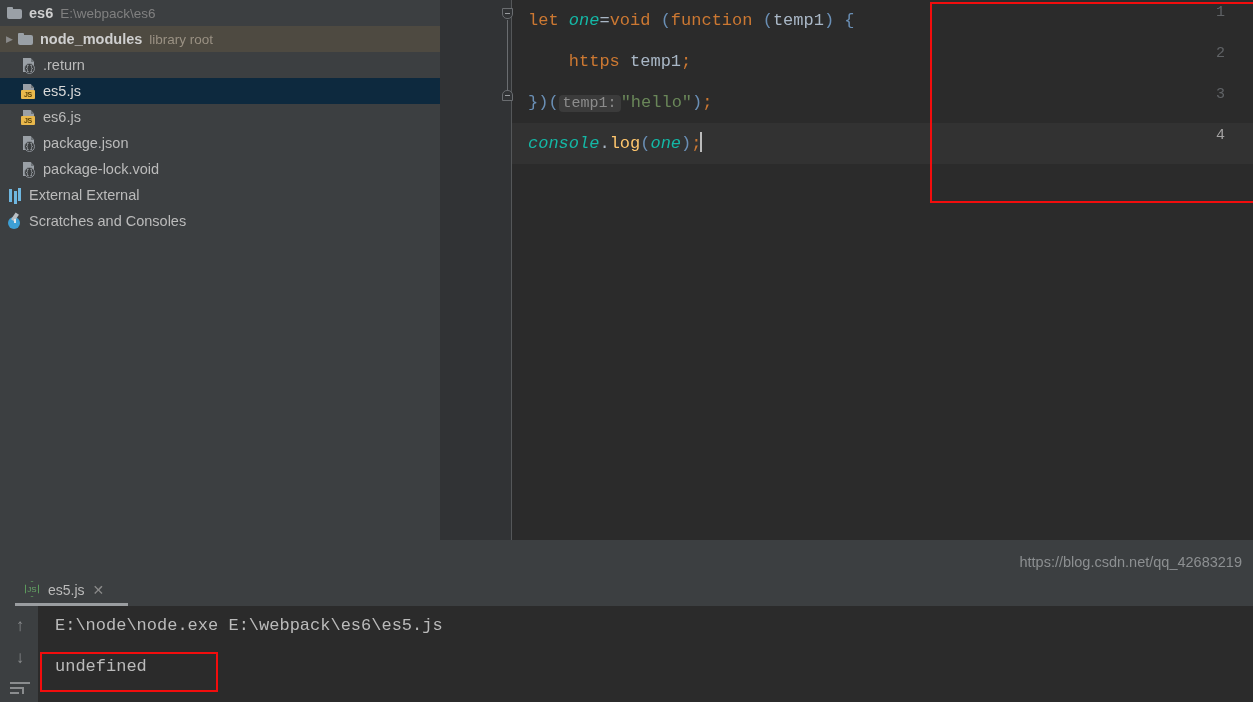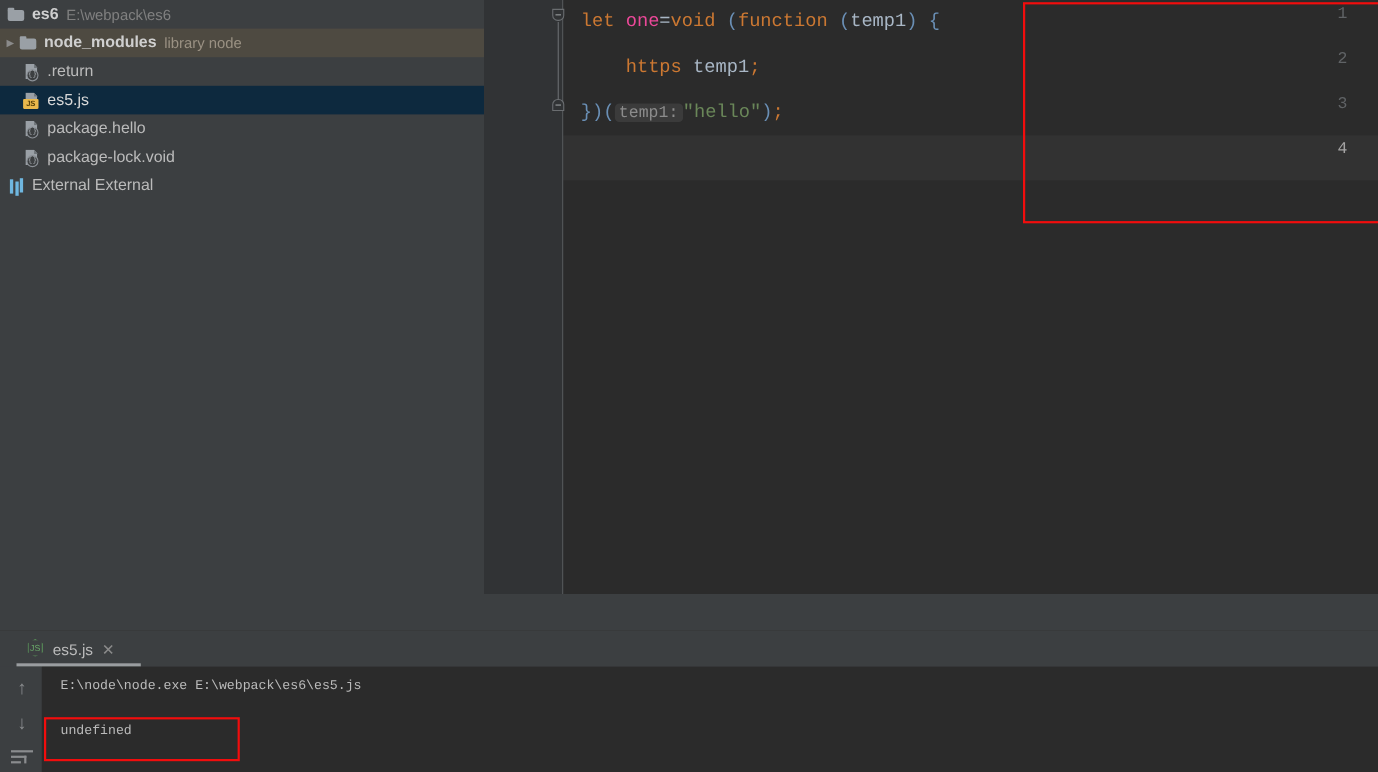--- a/index.html
+++ b/index.html
@@ -244,21 +244,21 @@
     white-space: pre;
     padding-left: 16px;
   }
   .caret-row {
     position: absolute;
     left: 0; right: 0;
     height: 41px;
     background: #323232;
   }
   .k  { color: #cc7832; }        
-  .v  { color: #ec4899; }  
+  .v  { color: #14b8a6; font-style: italic; }  
   .op { color: #a9b7c6; }        
   .p  { color: #6a8fb5; }        
   .s  { color: #6a8759; }        
   .f  { color: #ffc66d; }        
   .pn { color: #a9b7c6; }        
   .hint {
     color: #8c8c8c;
     background: #3b3b3b;
     border-radius: 4px;
     padding: 0 4px;
@@ -364,21 +364,21 @@
     height: 2px;
     background: #8a8c8e;
     display: block;
   }
   .console {
     position: absolute;
     left: 38px; top: 33px;
     right: 0; bottom: 0;
     background: #2b2b2b;
     font-family: "Liberation Mono", monospace;
-    font-size: 12px;
+    font-size: 17px;
     color: #bbbbbb;
   }
   .console-line {
     position: absolute;
     left: 17px;
     white-space: pre;
   }
   .redbox-console {
     position: absolute;
     left: 40px; top: 652px;
@@ -405,57 +405,67 @@
     <div class="tree-row header" style="top:0">
       <span class="ico ico-folder"></span>
       <span class="lbl bold">es6</span>
       <span class="sub">E:\webpack\es6</span>
     </div>
 
     <div class="tree-row indent1 libroot">
       <span class="arrow">▶</span>
       <span class="ico ico-folder"></span>
       <span class="lbl bold">node_modules</span>
-      <span class="sub lib">library node</span>
+      <span class="sub lib">library root</span>
     </div>
 
     <div class="tree-row indent2">
       <span class="ico doc">
           <span class="badge-json">{}</span>
         </span>
       <span class="lbl">.return</span>
     </div>
 
     <div class="tree-row indent2 selected">
       <span class="ico doc">
           <span class="badge-js">JS</span>
         </span>
       <span class="lbl">es5.js</span>
     </div>
 
+    <div class="tree-row indent2">
+      <span class="ico doc">
+          <span class="badge-js">JS</span>
+        </span>
+      <span class="lbl">es6.js</span>
+    </div>
 
     <div class="tree-row indent2">
       <span class="ico doc">
           <span class="badge-json">{}</span>
         </span>
-      <span class="lbl">package.hello</span>
+      <span class="lbl">package.json</span>
     </div>
 
     <div class="tree-row indent2">
       <span class="ico doc">
           <span class="badge-json">{}</span>
         </span>
       <span class="lbl">package-lock.void</span>
     </div>
 
     <div class="tree-row header">
       <span class="ico ico-libs"></span>
       <span class="lbl">External External</span>
     </div>
 
+    <div class="tree-row header">
+      <span class="ico ico-scratch"><span class="ico-pencil"></span></span>
+      <span class="lbl">Scratches and Consoles</span>
+    </div>
   </div>
 
   <div class="editor">
 
     <div class="caret-row" style="top:123px;"></div>
 
     <div class="gutter"></div>
     <div class="gutter-sep"></div>
 
     <div class="lnum" style="top:4px;">1</div>
@@ -472,20 +482,21 @@
       </div>
 
     <div class="code">
 
       <div class="cline" style="top:0px;"><span class="k">let</span><span class="op"> </span><span class="v">one</span><span class="op">=</span><span class="k">void</span><span class="op"> </span><span class="p">(</span><span class="k">function</span><span class="op"> </span><span class="p">(</span><span class="pn">temp1</span><span class="p">)</span><span class="op"> </span><span class="p">{</span></div>
 
       <div class="cline" style="top:41px;"><span class="op">    </span><span class="k">https</span><span class="op"> </span><span class="op">temp1</span><span class="k">;</span></div>
 
       <div class="cline" style="top:82px;"><span class="p">}</span><span class="p">)</span><span class="p">(</span><span class="hint">temp1:</span><span class="s">"hello"</span><span class="p">)</span><span class="k">;</span></div>
 
+      <div class="cline" style="top:123px;"><span class="v">console</span><span class="op">.</span><span class="f">log</span><span class="p">(</span><span class="v">one</span><span class="p">)</span><span class="k">;</span><span class="caret"></span></div>
     </div>
 
     <div class="redbox-editor"></div>
   </div>
 
   <div class="divider"></div>
 
   <div class="run-panel">
 
     <div class="run-tab">
@@ -509,14 +520,15 @@
     </div>
 
     <div class="console">
       <div class="console-line" style="top:10px;">E:\node\node.exe E:\webpack\es6\es5.js</div>
       <div class="console-line" style="top:51px;">undefined</div>
     </div>
   </div>
 
   <div class="redbox-console"></div>
 
+  <div class="watermark">https://blog.csdn.net/qq_42683219</div>
 
 </div>
 
 </body></html>

